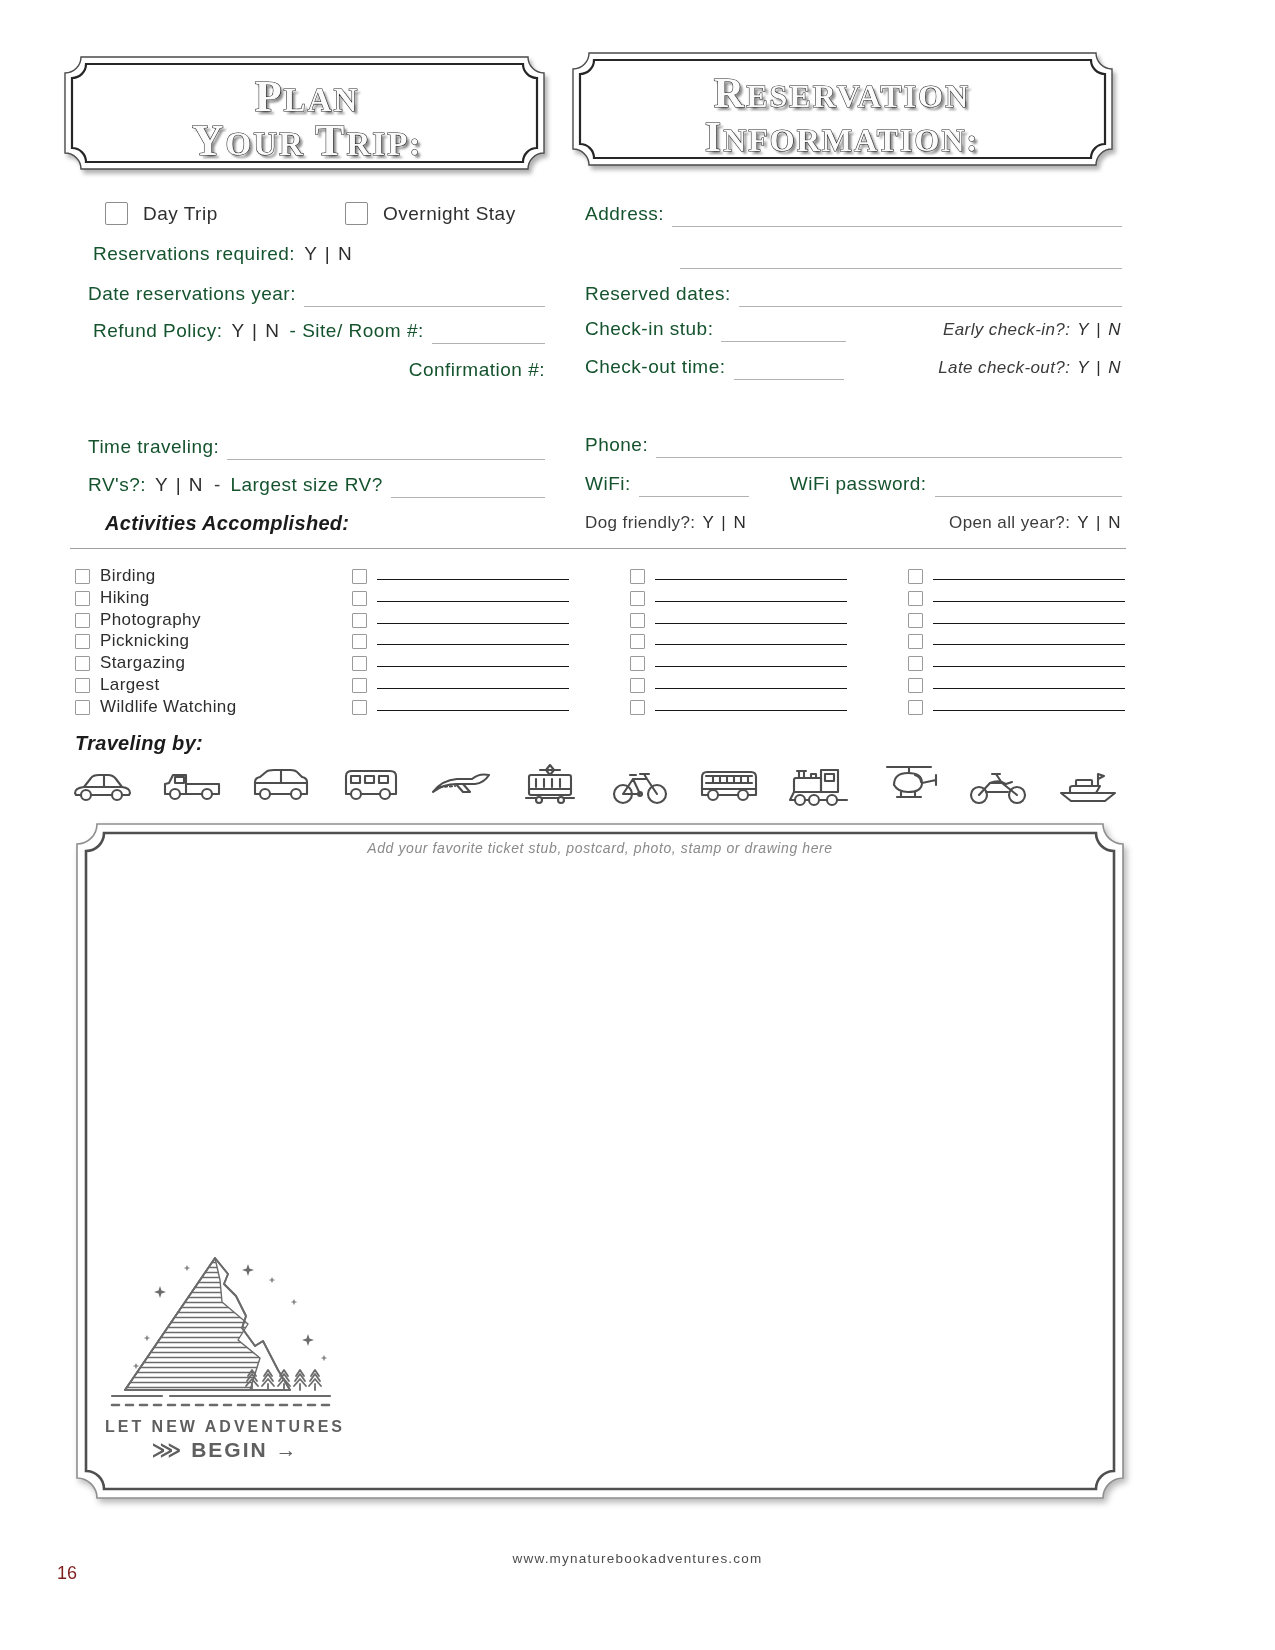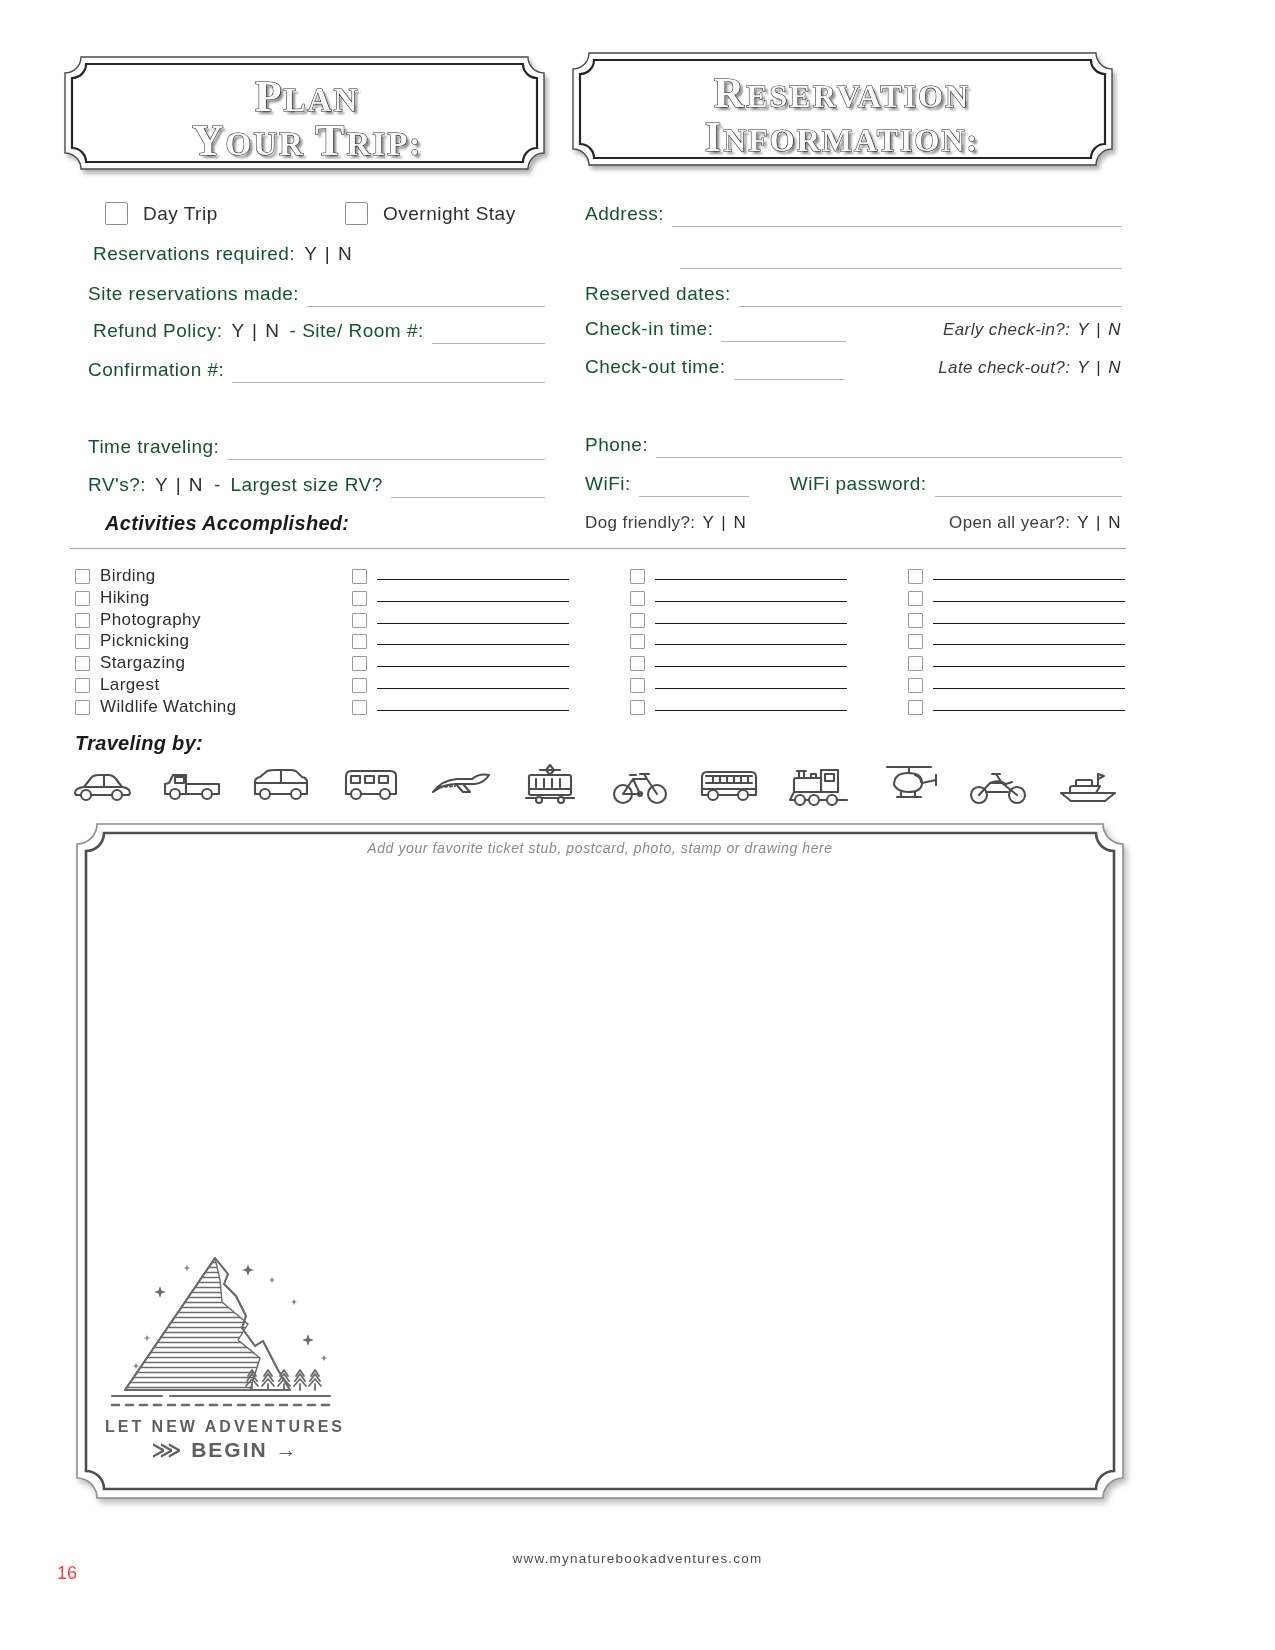--- a/index.html
+++ b/index.html
@@ -57,21 +57,21 @@
   .caption{position:absolute;text-align:center;font-style:italic;font-size:14px;letter-spacing:.6px;color:#8a8a8a;}
 
   
   .logo{position:absolute;width:250px;text-align:center;}
   .logo svg{stroke:#6b6b6b;fill:none;stroke-width:1.8;stroke-linecap:round;stroke-linejoin:round;}
   .logo-t1{font-size:16px;font-weight:bold;letter-spacing:3px;color:#5f5f5f;margin-top:4px;white-space:nowrap;}
   .logo-t2{font-size:21px;font-weight:bold;letter-spacing:2px;color:#5f5f5f;margin-top:2px;}
 
   
   .footer-url{position:absolute;left:0;right:0;text-align:center;font-size:13.5px;letter-spacing:1.2px;color:#4c4c4c;}
-  .page-num{position:absolute;font-size:18px;color:#ef4444;}
+  .page-num{position:absolute;font-size:18px;color:#7f1d1d;}
 </style>
 </head>
 <body>
 
 <div class="page">
 
   <svg class="plaque" style="left:62px;top:54px;" width="485" height="118" viewBox="0 0 485 118">
     <defs>
         <filter id="bl1" x="-20%" y="-20%" width="140%" height="140%">
           <feGaussianBlur stdDeviation="1.3"></feGaussianBlur>
@@ -107,32 +107,32 @@
     <span class="cb"></span>
     <span class="cb-label">Overnight Stay</span>
   </div>
 
   <div class="frow" style="left:93px;top:243px;width:452px;">
     <span class="lbl">Reservations required:</span>
     <span class="yn">Y | N</span>
   </div>
 
   <div class="frow" style="left:88px;top:283px;width:457px;">
-    <span class="lbl">Site reservations made:</span>
+    <span class="lbl">Date reservations year:</span>
     <span class="fline"></span>
   </div>
 
   <div class="frow" style="left:93px;top:320px;width:452px;">
     <span class="lbl">Refund Policy:</span>
     <span class="yn">Y | N</span>
     <span class="lbl" style="margin-left:9px;">- Site/ Room #:</span>
     <span class="fline"></span>
   </div>
 
-  <div class="frow" style="left:88px;top:359px;width:457px;">
+  <div class="frow" style="left:88px;top:359px;width:457px;flex-direction:column;">
     <span class="lbl">Confirmation #:</span>
     <span class="fline"></span>
   </div>
 
 
   <div class="frow" style="left:88px;top:436px;width:457px;">
     <span class="lbl">Time traveling:</span>
     <span class="fline"></span>
   </div>
 
@@ -151,21 +151,21 @@
     <span class="fline"></span>
   </div>
   <div class="hline" style="left:680px;top:268px;width:442px;"></div>
 
   <div class="frow" style="left:585px;top:283px;width:537px;text-align:center;">
     <span class="lbl">Reserved dates:</span>
     <span class="fline"></span>
   </div>
 
   <div class="frow" style="left:585px;top:318px;width:537px;">
-    <span class="lbl">Check-in time:</span>
+    <span class="lbl">Check-in stub:</span>
     <span class="fline-short" style="width:125px;"></span>
     <span class="spacer"></span>
     <span class="ital">Early check-in?:</span>
     <span class="yn-sm" style="font-style:italic;">Y | N</span>
   </div>
 
   <div class="frow" style="left:585px;top:356px;width:537px;">
     <span class="lbl">Check-out time:</span>
     <span class="fline-short" style="width:110px;"></span>
     <span class="spacer"></span>

